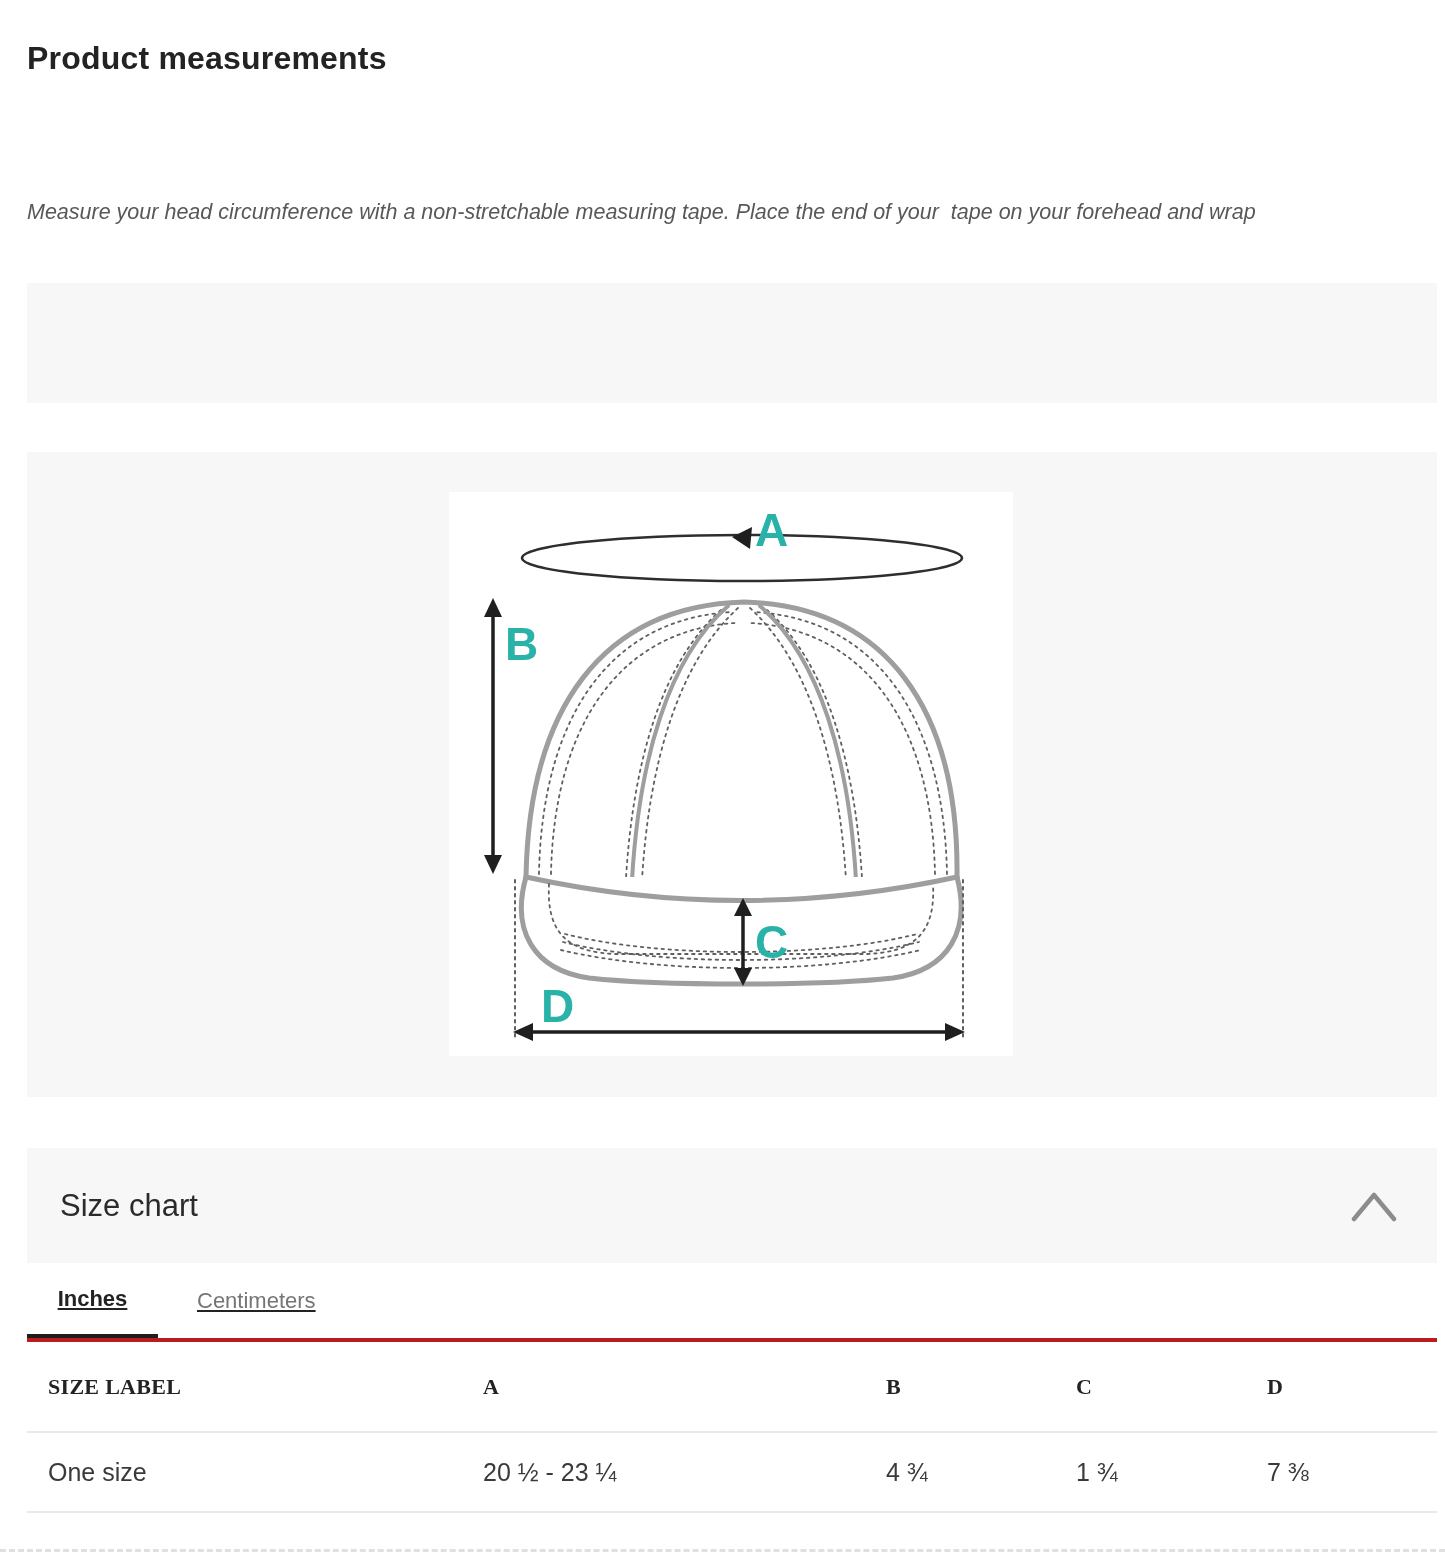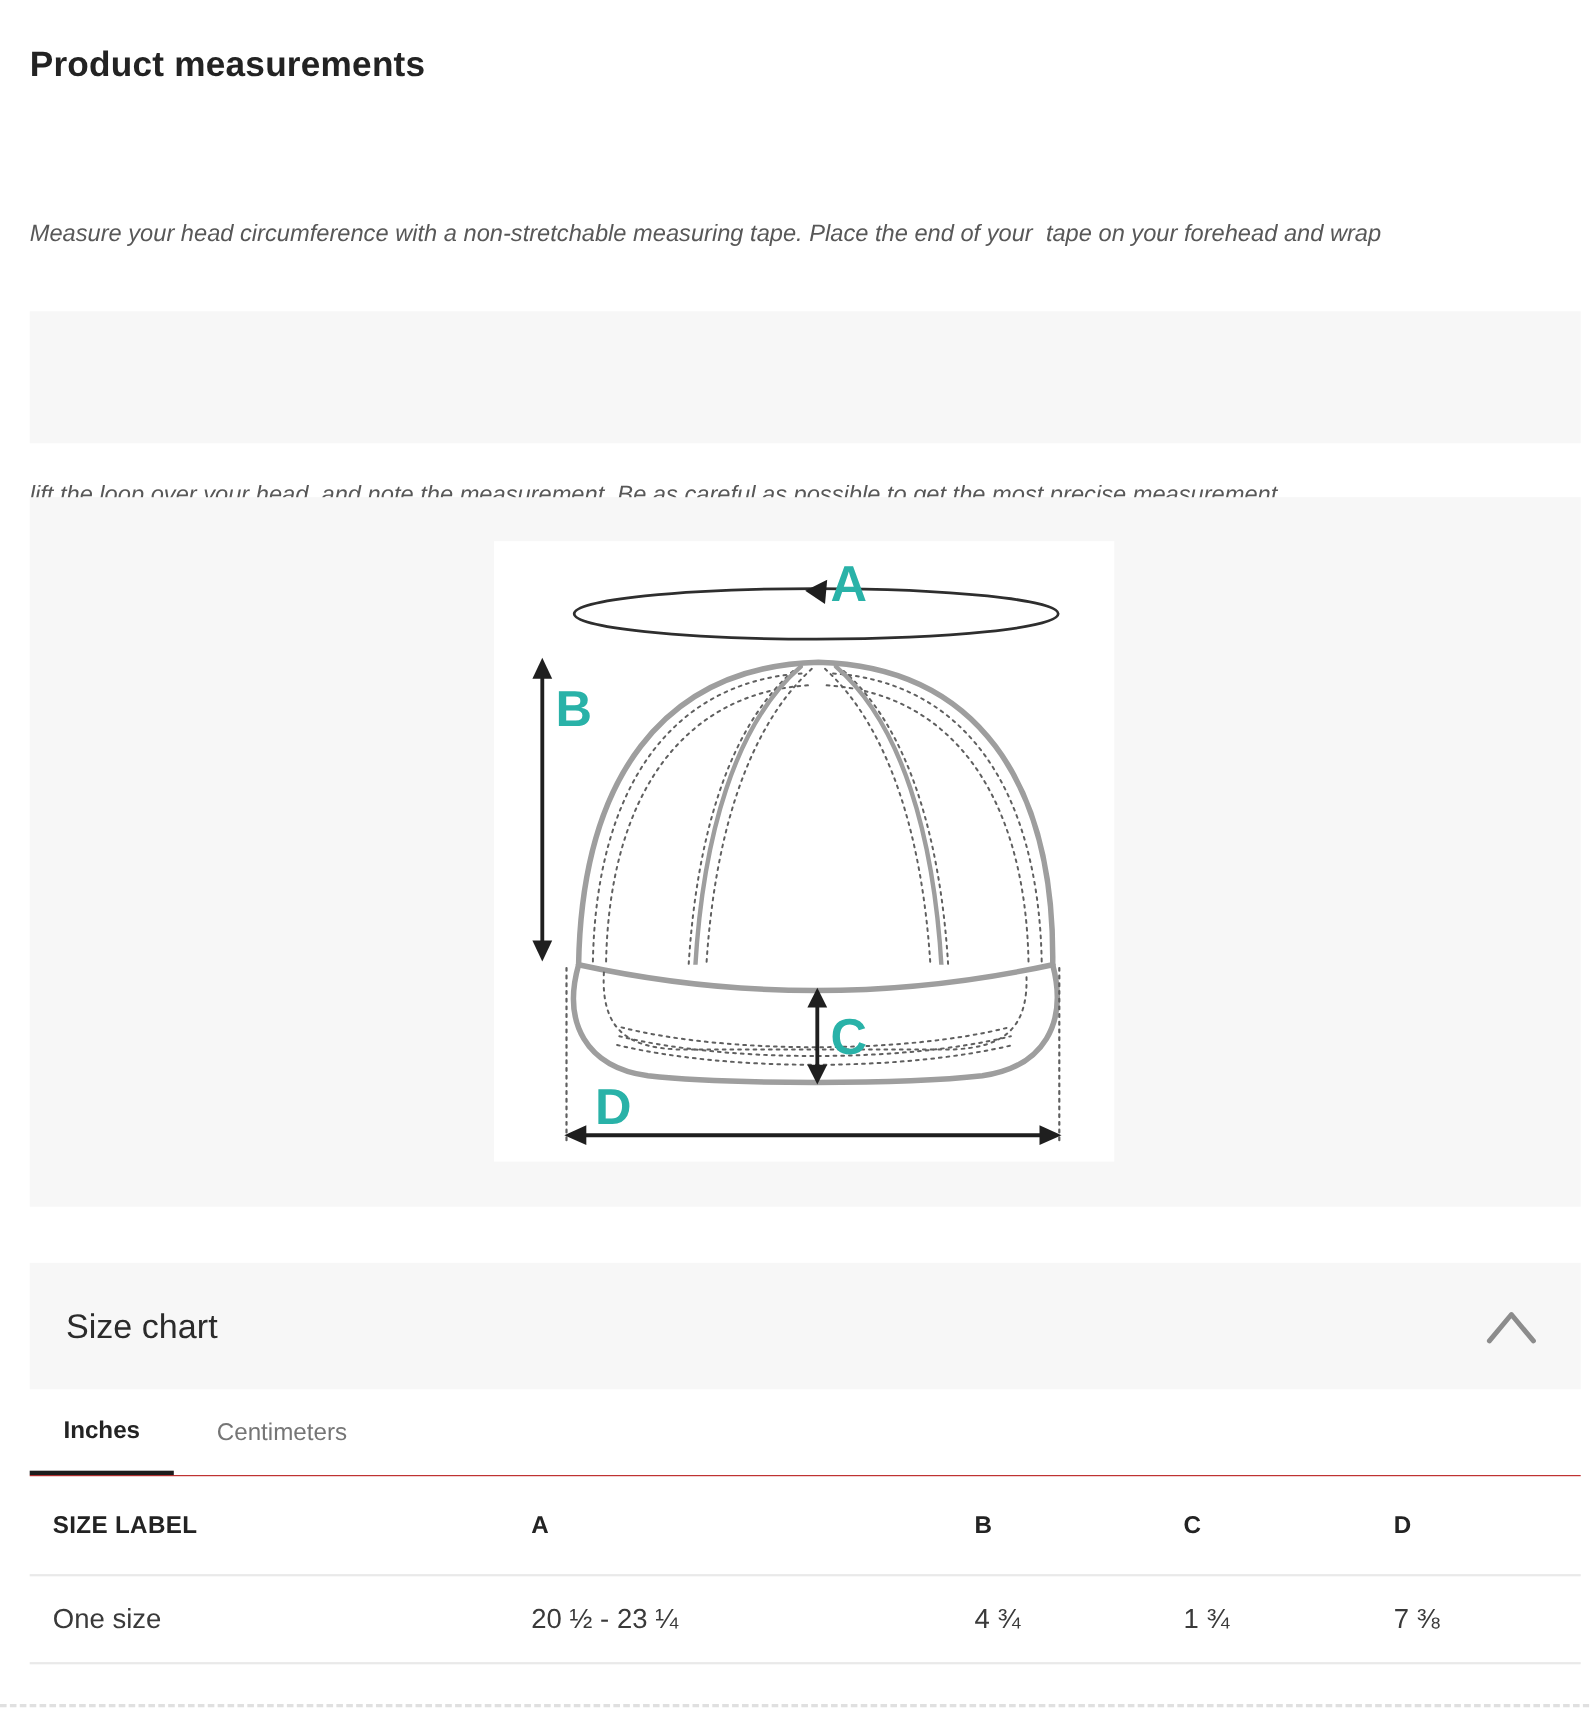--- a/index.html
+++ b/index.html
@@ -46,22 +46,22 @@
     background:#f7f7f7;cursor:pointer;
   }
   .size-chart-title{
     position:absolute;left:33px;top:50%;transform:translateY(-50%);
     font-size:31px;font-weight:400;color:#2b2b2b;
   }
   .collapse-icon{position:absolute;right:40px;top:42px;}
   
   .unit-tabs{
     position:absolute;left:27px;top:1263px;width:1410px;height:79px;
-    border-bottom:1px solid #b91c1c;
-    display:flex;align-items:center;box-sizing:border-box;
+    border-bottom:4px solid #b91c1c;
+    display:flex;align-items:center;box-sizing:border-box;text-decoration:underline;
   }
   .tab{
     font-size:22px;height:100%;display:flex;align-items:center;justify-content:center;
     cursor:pointer;box-sizing:border-box;
   }
   .tab-active{
     width:131px;font-weight:700;color:#232323;
     border-bottom:4px solid #1d1d1d;
   }
   .tab-inactive{
@@ -69,39 +69,38 @@
   }
   
   .size-table{position:absolute;left:27px;top:1342px;width:1410px;}
   .t-row{
     display:grid;
     grid-template-columns:435px 403px 190px 191px 1fr;
     align-items:center;
     padding-left:21px;box-sizing:border-box;
   }
   .t-head{height:91px;border-bottom:2px solid #e9e9e9;}
-  .t-head .t-cell{font-weight:700;font-size:22px;color:#232323;letter-spacing:0.3px;}
+  .t-head .t-cell{font-weight:700;font-size:22px;color:#232323;letter-spacing:0.3px;font-family:Liberation Serif, serif;}
   .t-body{height:80px;border-bottom:2px solid #e9e9e9;}
   .t-body .t-cell{font-size:25px;color:#3a3a3a;}
   .bottom-dashed{
     position:absolute;left:0;top:1549px;width:1445px;
     border-top:3px dashed #e0e0e0;
   }
 </style>
 </head>
 <body>
 
 <div class="page">
 
   <div class="page-title">Product measurements</div>
 
   <div class="intro-text">
     <div>Measure your head circumference with a non-stretchable measuring tape. Place the end of your  tape on your forehead and wrap</div>
     <div>the rest around the back of your head, keeping it 1″ (2.5 cm) above your ears. Pinch the spot where the tape meets the other end,</div>
-    <div>lift the loop over your head, and note the measurement. Be as careful as possible to get the most precise measurement.</div>
   </div>
 
   <div class="band band-empty"></div>
 
   <div class="band band-diagram">
     <div class="diagram-box">
       <svg width="564" height="564" viewBox="0 0 564 564">
         <g fill="none" stroke-linecap="round">
 
           <ellipse cx="293" cy="66" rx="220" ry="23" stroke="#2e2e2e" stroke-width="2.5"></ellipse>

